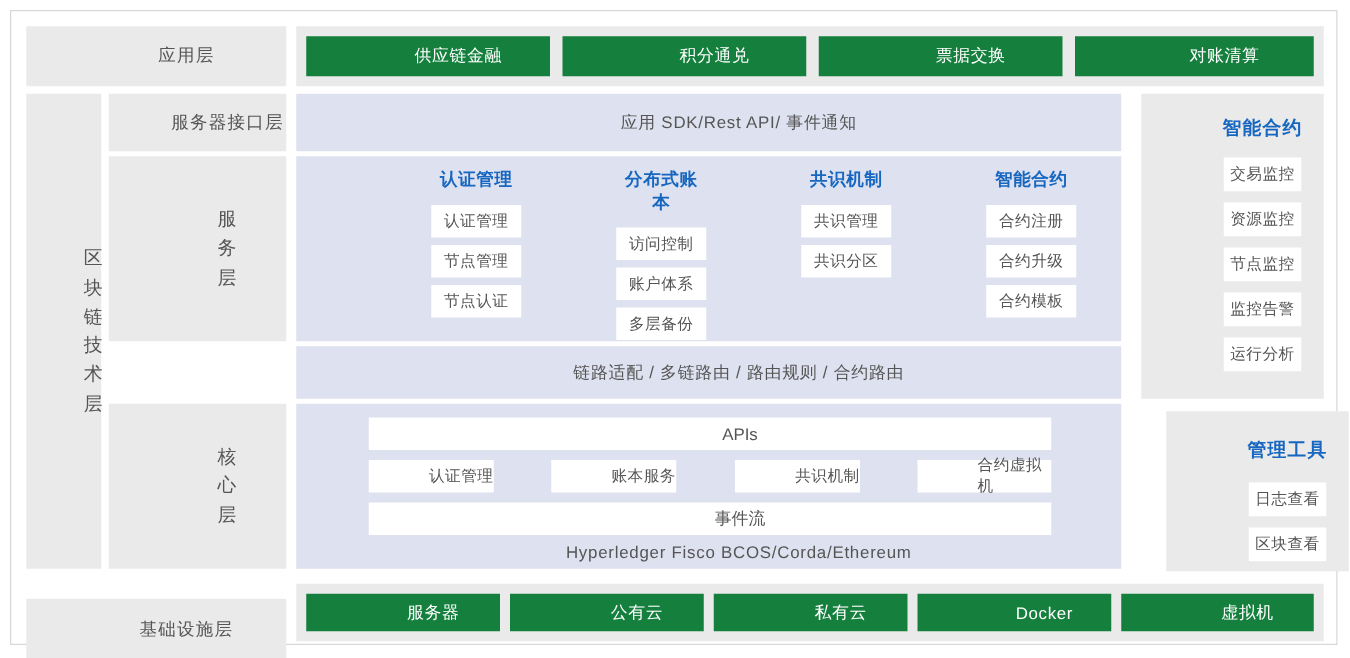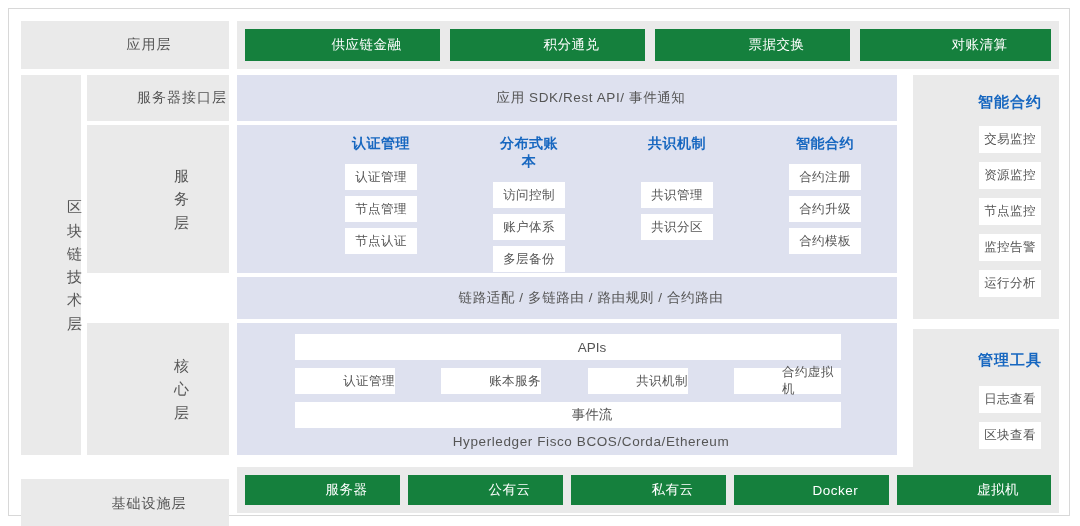--- a/index.html
+++ b/index.html
@@ -114,21 +114,21 @@
 
     <div class="abs" style="left:208px;top:10px;width:120px;height:130px;">
       <div class="col-head">分布式账本</div>
       <div class="item-box" style="margin-top:11px;">访问控制</div>
       <div class="item-box" style="margin-top:6px;">账户体系</div>
       <div class="item-box" style="margin-top:6px;">多层备份</div>
     </div>
 
     <div class="abs" style="left:356px;top:10px;width:120px;height:130px;">
       <div class="col-head">共识机制</div>
-      <div class="item-box" style="margin-top:29px;">共识管理</div>
+      <div class="item-box" style="margin-top:11px;">共识管理</div>
       <div class="item-box" style="margin-top:6px;">共识分区</div>
     </div>
 
     <div class="abs" style="left:504px;top:10px;width:120px;height:130px;">
       <div class="col-head">智能合约</div>
       <div class="item-box" style="margin-top:11px;">合约注册</div>
       <div class="item-box" style="margin-top:6px;">合约升级</div>
       <div class="item-box" style="margin-top:6px;">合约模板</div>
     </div>
   </div>
@@ -165,21 +165,21 @@
 
   <div class="abs grey" style="left:904px;top:66px;width:146px;height:244px;">
     <div class="panel-title" style="margin-top:18px;">智能合约</div>
     <div class="side-item" style="margin:14px 18px 0 18px;">交易监控</div>
     <div class="side-item" style="margin:9px 18px 0 18px;">资源监控</div>
     <div class="side-item" style="margin:9px 18px 0 18px;">节点监控</div>
     <div class="side-item" style="margin:9px 18px 0 18px;">监控告警</div>
     <div class="side-item" style="margin:9px 18px 0 18px;">运行分析</div>
   </div>
 
-  <div class="abs grey" style="left:904px;top:320px;width:146px;height:146px;">
+  <div class="abs grey" style="left:924px;top:320px;width:146px;height:128px;">
     <div class="panel-title" style="margin-top:22px;">管理工具</div>
     <div class="side-item" style="margin:16px 18px 0 18px;">日志查看</div>
     <div class="side-item" style="margin:9px 18px 0 18px;">区块查看</div>
   </div>
 
   <div class="abs grey center" style="left:12px;top:470px;width:208px;height:50px;">
     <span class="layer-label">基础设施层</span>
   </div>
 
   <div class="abs grey" style="left:228px;top:458px;width:822px;height:46px;">

